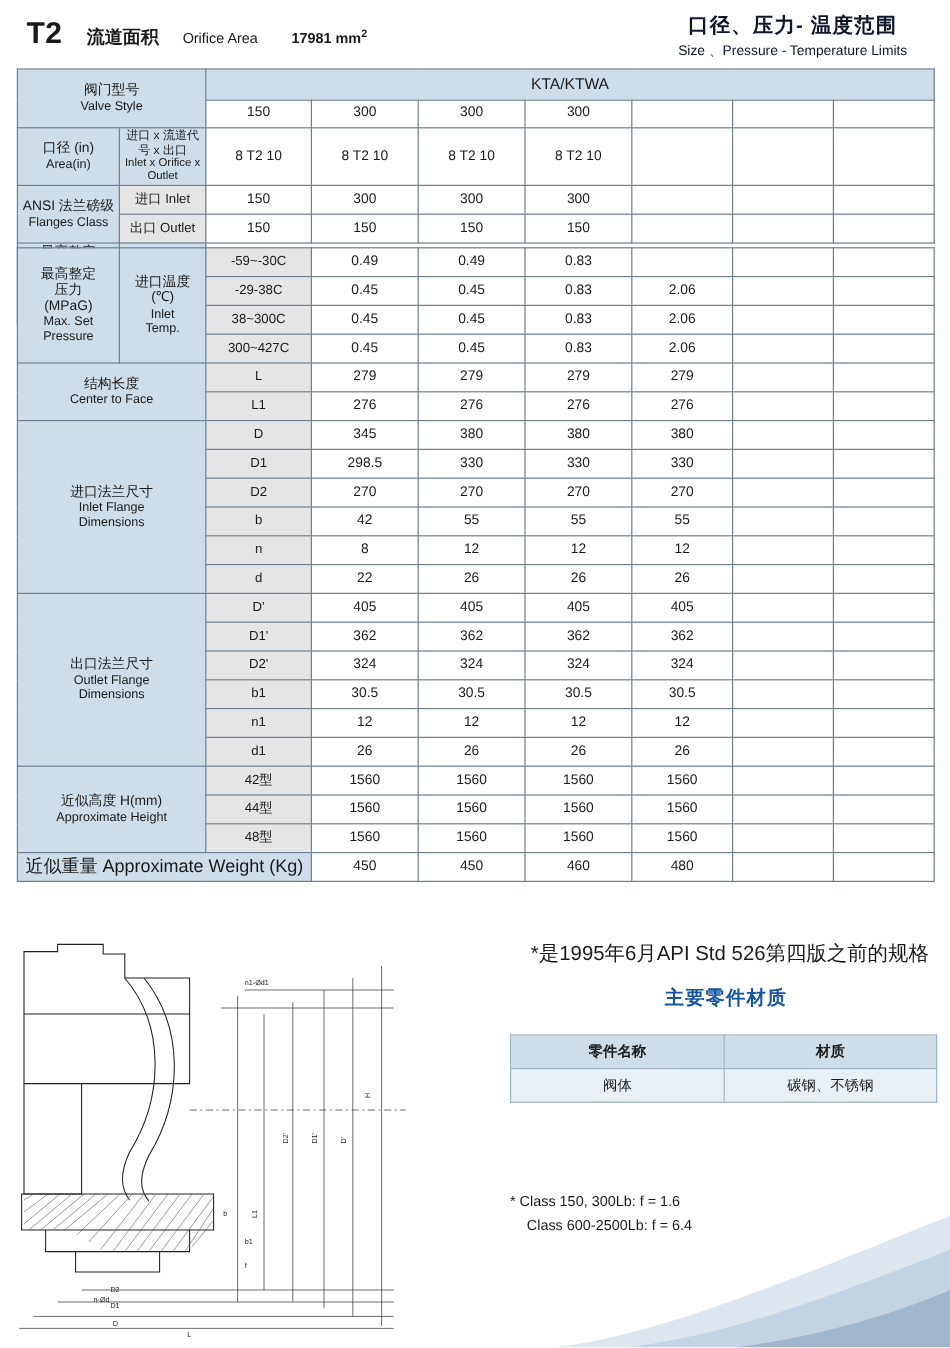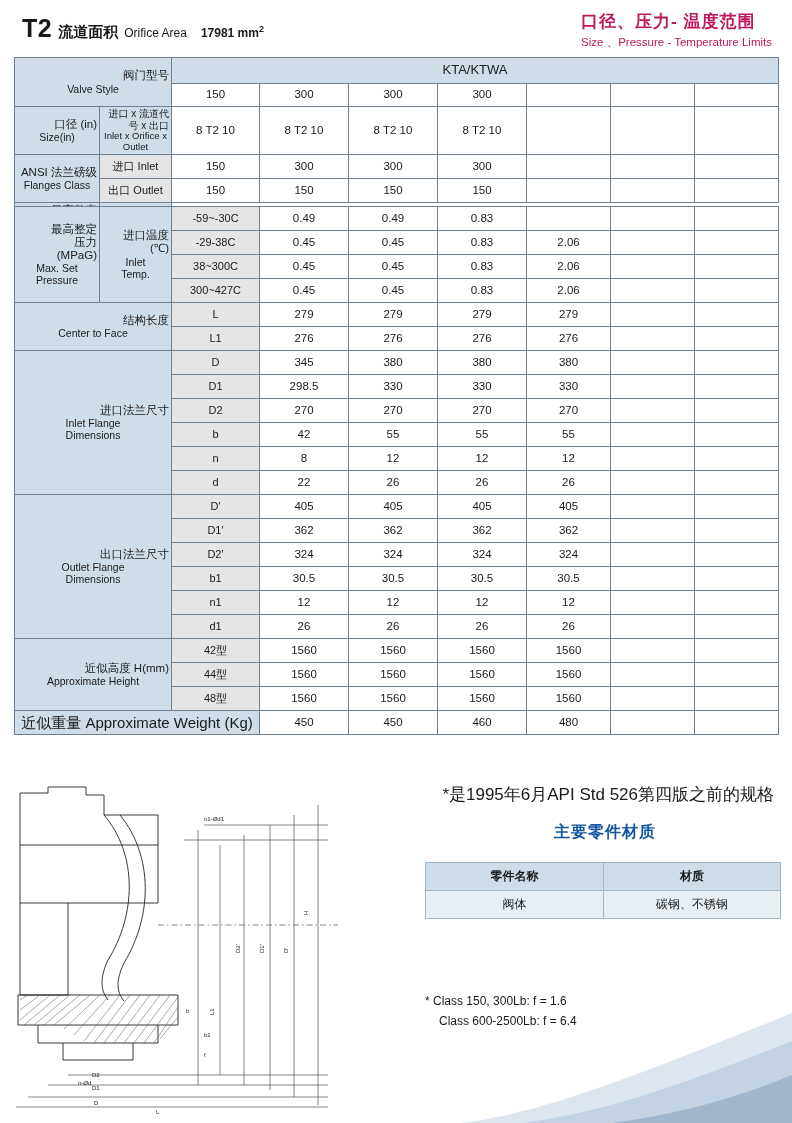--- a/index.html
+++ b/index.html
@@ -20,21 +20,21 @@
   .page-header {
     position: absolute;
     top: 10px; left: 0; right: 0;
     height: 46px;
   }
   .hdr-left {
     position: absolute;
     left: 22px; top: 4px;
     display: flex;
     align-items: baseline;
-    gap: 6px;
+    gap: 20px;
   }
   .hdr-code {
     font-size: 25px;
     font-weight: bold;
     letter-spacing: 0.5px;
   }
   .hdr-cn-title {
     font-size: 15px;
     font-weight: bold;
   }
@@ -43,23 +43,23 @@
   }
   .hdr-value {
     font-size: 12px;
     font-weight: bold;
     margin-left: 8px;
   }
   .hdr-value sup { font-size: 9px; }
 
   .hdr-right {
     position: absolute;
-    right: 20px; top: 0px;
-    text-align: left;
-    color: #be185d;
+    right: 36px; top: 0px;
+    text-align: center;
+    color: #0f172a;
   }
   .hdr-right .cn {
     font-size: 17px;
     font-weight: bold;
     letter-spacing: 1px;
   }
   .hdr-right .en {
     font-size: 11.5px;
     margin-top: 2px;
   }
@@ -78,21 +78,21 @@
     border: 1px solid #6d7f91;
     text-align: center;
     vertical-align: middle;
     padding: 1px 2px;
     line-height: 1.15;
   }
   .lbl {
     background: #cfdde8;
     font-weight: normal;
   }
-  .lbl-cn { font-size: 11.5px; display: block; text-align: right; }
+  .lbl-cn { font-size: 11.5px; display: block; }
   .lbl-en { font-size: 10.5px; display: block; }
   .val {
     background: #ffffff;
     font-size: 11.5px;
   }
   .hdr-cell {
     background: #cfdde8;
     font-size: 13px;
     font-weight: normal;
   }
@@ -215,21 +215,21 @@
     <td class="val">300</td>
     <td class="val">300</td>
     <td class="val"></td>
     <td class="val"></td>
     <td class="val"></td>
   </tr>
 
   <tr>
     <td class="lbl" style="height:42px">
       <span class="lbl-cn">口径 (in)</span>
-      <span class="lbl-en">Size(in)</span>
+      <span class="lbl-en">Area(in)</span>
     </td>
     <td class="lbl" style="font-size:10px">
       <span class="lbl-cn" style="font-size:10px">进口 x 流道代号 x 出口</span>
       <span class="lbl-en" style="font-size:9.5px">Inlet x Orifice x Outlet</span>
     </td>
     <td class="val">8 T2 10</td>
     <td class="val">8 T2 10</td>
     <td class="val">8 T2 10</td>
     <td class="val">8 T2 10</td>
     <td class="val"></td>

